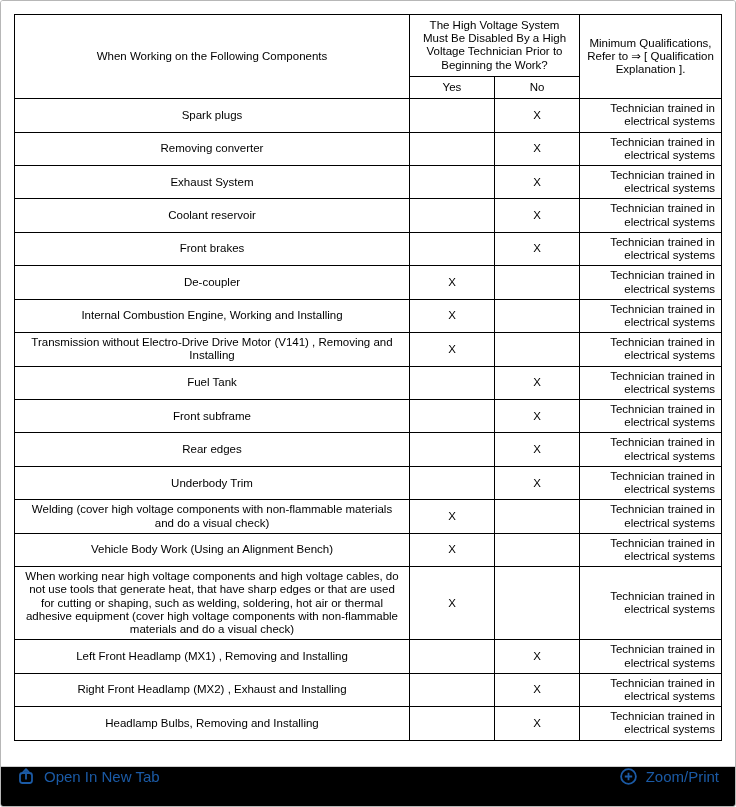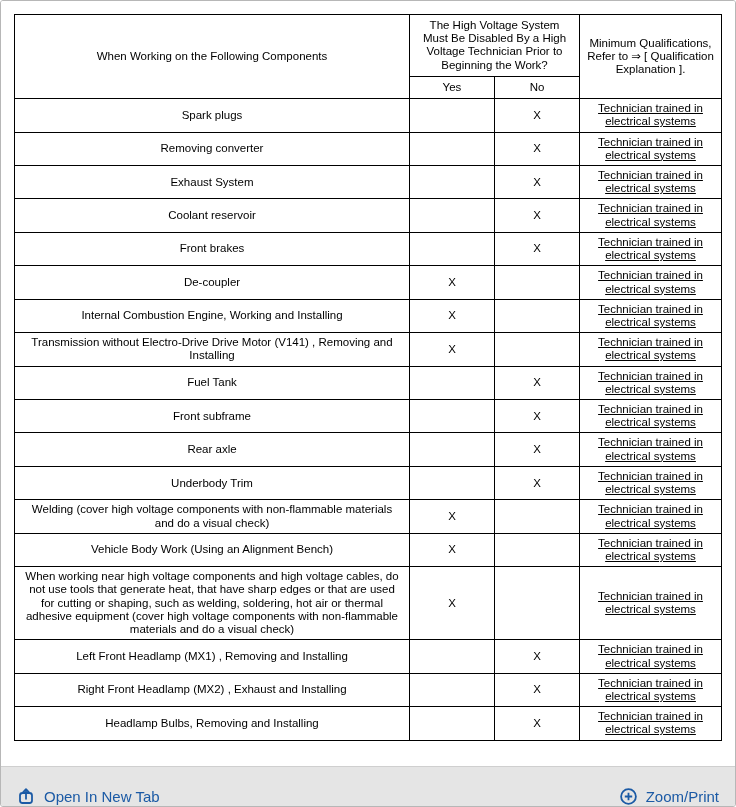--- a/index.html
+++ b/index.html
@@ -38,29 +38,29 @@
     padding: 3px 6px;
   }
   table.hv-table th {
     font-weight: normal;
     text-align: center;
     padding: 4px 6px;
   }
   th.col-hv { font-size: 11.5px; }
   td.comp { text-align: center; }
   td.mark { text-align: center; }
-  td.qual { text-align: center; text-decoration: underline; }
+  td.qual { text-align: right; }
   .yesno-row th { padding: 3px 4px; }
 
   .footer {
     flex: 0 0 40px;
     border-top: 1px solid #cfcfcf;
-    background: #e5e5e5;
+    background: #000000;
     display: flex;
-    align-items: flex-end;
+    align-items: flex-start;
     justify-content: space-between;
     padding: 0 16px;
   }
   .footer-link {
     display: flex;
     align-items: center;
     gap: 8px;
     color: var(--accent, #1b5aa5);
     font-size: 15px;
     font-weight: 500;
@@ -147,21 +147,21 @@
             <td class="mark">X</td>
             <td class="qual">Technician trained in electrical systems</td>
           </tr>
           <tr>
             <td class="comp">Front subframe</td>
             <td class="mark"></td>
             <td class="mark">X</td>
             <td class="qual">Technician trained in electrical systems</td>
           </tr>
           <tr>
-            <td class="comp">Rear axle</td>
+            <td class="comp">Rear edges</td>
             <td class="mark"></td>
             <td class="mark">X</td>
             <td class="qual">Technician trained in electrical systems</td>
           </tr>
           <tr>
             <td class="comp">Underbody Trim</td>
             <td class="mark"></td>
             <td class="mark">X</td>
             <td class="qual">Technician trained in electrical systems</td>
           </tr>

